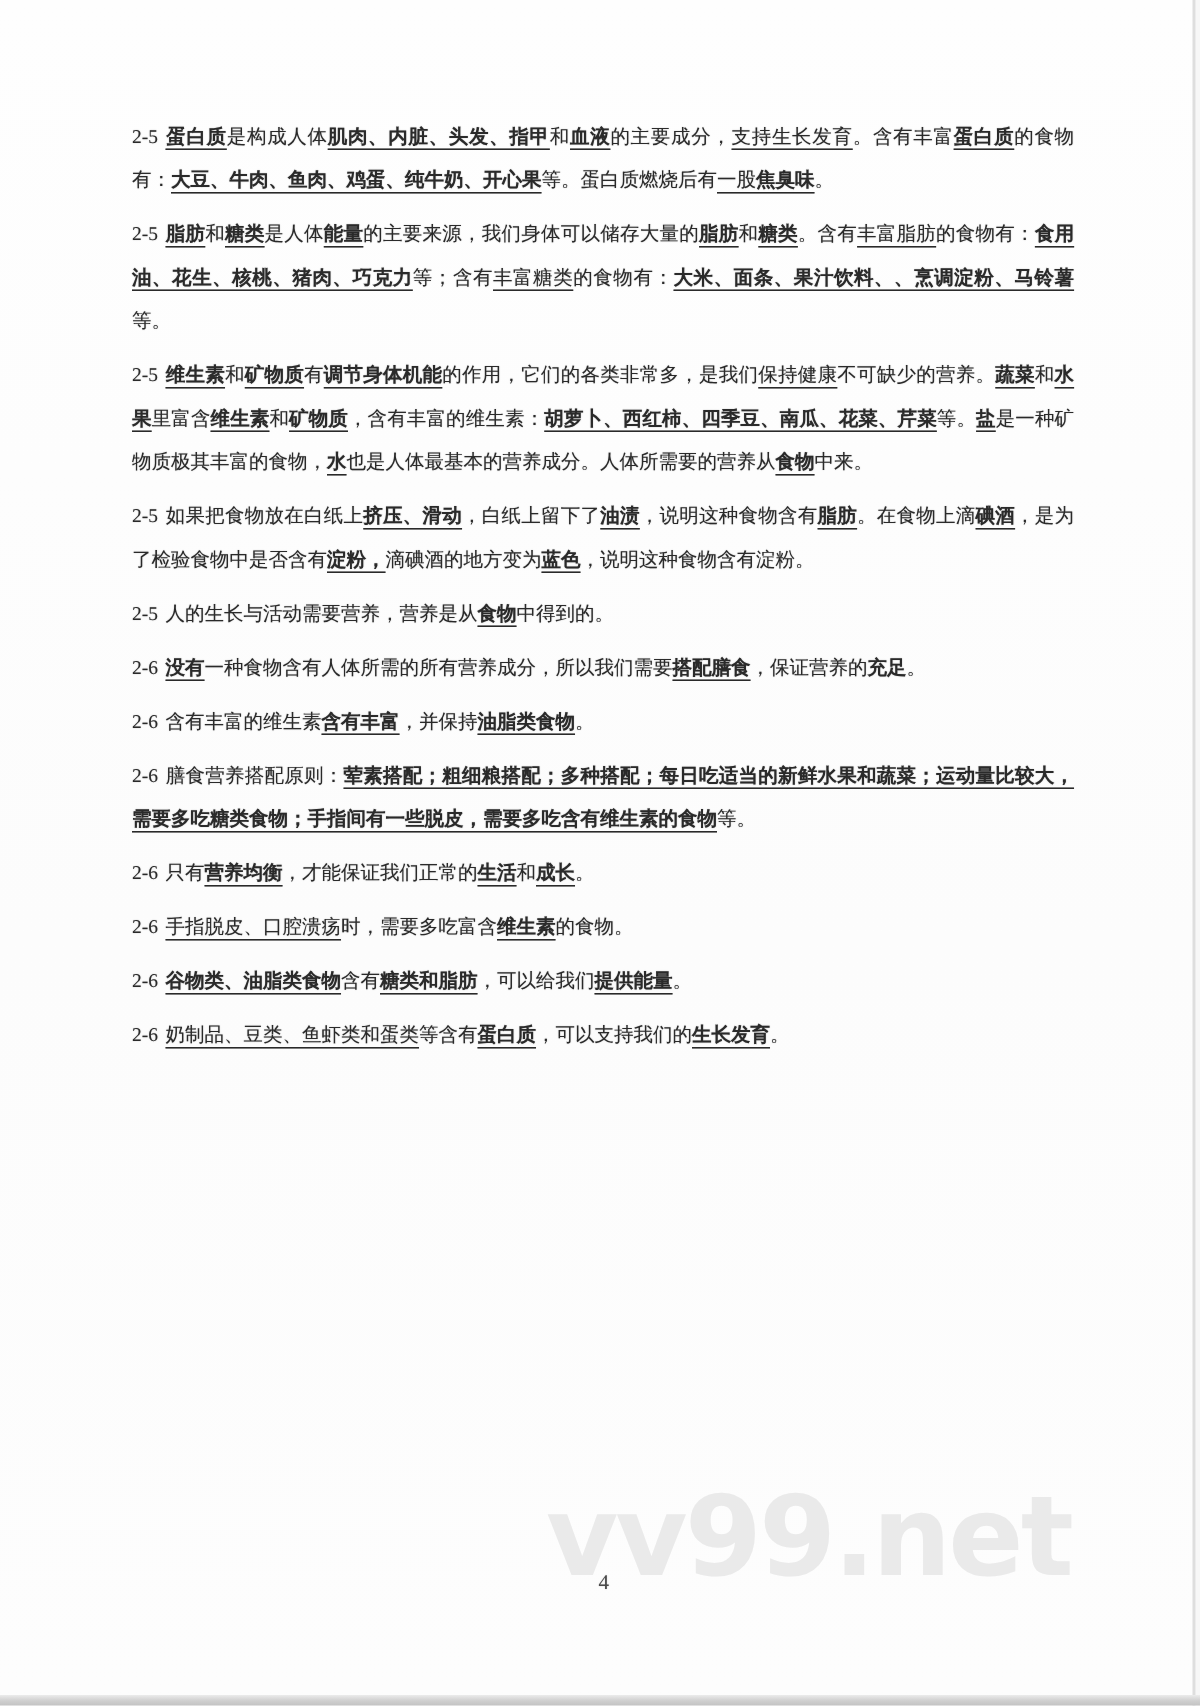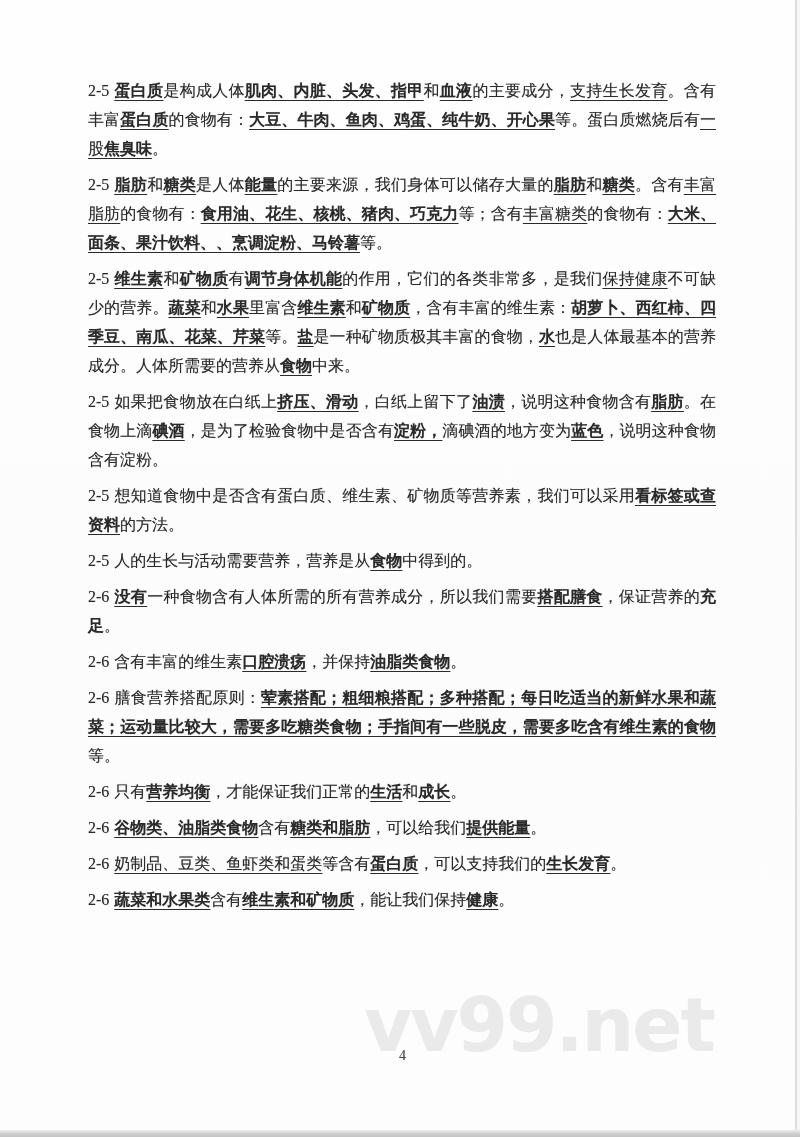--- a/index.html
+++ b/index.html
@@ -7,21 +7,21 @@
     width:800px;height:1137px;overflow:hidden;position:relative;
     background:#ffffff;
     font-family:"Liberation Serif","DejaVu Serif",serif;
   }
   .page{
     position:absolute;inset:0;
     background:linear-gradient(180deg,#fefefe 0%,#fcfcfc 55%,#fdfdfd 100%);
   }
   .content{
     position:absolute;left:88px;top:76px;width:628px;z-index:2;
-    color:#2a2a2a;font-size:16px;
+    color:#2a2a2a;font-size:13px;
     text-shadow:0 0 0.8px rgba(40,40,40,0.40);
   }
   p.note{
     margin:0 0 7px 0;
     line-height:29px;
     text-align:justify;
   }
   .lbl{margin-right:5px;}
   .b{font-weight:bold;}
   .u{
@@ -58,27 +58,26 @@
 </head>
 <body>
 
 <div class="page">
   <div class="watermark">vv99.net</div>
   <div class="content" id="doc-content">
       <p class="note"><span class="lbl">2-5</span><span class="b u">蛋白质</span><span class="">是构成人体</span><span class="b u">肌肉、内脏、头发、指甲</span><span class="">和</span><span class="b u">血液</span><span class="">的主要成分，</span><span class="u">支持生长发育</span><span class="">。含有丰富</span><span class="b u">蛋白质</span><span class="">的食物有：</span><span class="b u">大豆、牛肉、鱼肉、鸡蛋、纯牛奶、开心果</span><span class="">等。蛋白质燃烧后有</span><span class="u">一股</span><span class="b u">焦臭味</span><span class="">。</span></p>
       <p class="note"><span class="lbl">2-5</span><span class="b u">脂肪</span><span class="">和</span><span class="b u">糖类</span><span class="">是人体</span><span class="b u">能量</span><span class="">的主要来源，我们身体可以储存大量的</span><span class="b u">脂肪</span><span class="">和</span><span class="b u">糖类</span><span class="">。含有</span><span class="u">丰富脂肪</span><span class="">的食物有：</span><span class="b u">食用油、花生、核桃、猪肉、巧克力</span><span class="">等；含有</span><span class="u">丰富糖类</span><span class="">的食物有：</span><span class="b u">大米、面条、果汁饮料、、烹调淀粉、马铃薯</span><span class="">等。</span></p>
       <p class="note"><span class="lbl">2-5</span><span class="b u">维生素</span><span class="">和</span><span class="b u">矿物质</span><span class="">有</span><span class="b u">调节身体机能</span><span class="">的作用，它们的各类非常多，是我们</span><span class="u">保持健康</span><span class="">不可缺少的营养。</span><span class="b u">蔬菜</span><span class="">和</span><span class="b u">水果</span><span class="">里富含</span><span class="b u">维生素</span><span class="">和</span><span class="b u">矿物质</span><span class="">，含有丰富的维生素：</span><span class="b u">胡萝卜、西红柿、四季豆、南瓜、花菜、芹菜</span><span class="">等。</span><span class="b u">盐</span><span class="">是一种矿物质极其丰富的食物，</span><span class="b u">水</span><span class="">也是人体最基本的营养成分。人体所需要的营养从</span><span class="b u">食物</span><span class="">中来。</span></p>
       <p class="note"><span class="lbl">2-5</span><span class="">如果把食物放在白纸上</span><span class="b u">挤压、滑动</span><span class="">，白纸上留下了</span><span class="b u">油渍</span><span class="">，说明这种食物含有</span><span class="b u">脂肪</span><span class="">。在食物上滴</span><span class="b u">碘酒</span><span class="">，是为了检验食物中是否含有</span><span class="b u">淀粉，</span><span class="">滴碘酒的地方变为</span><span class="b u">蓝色</span><span class="">，说明这种食物含有淀粉。</span></p>
-      <p class="note"><span class="lbl">2-5</span><span class="">想知道食物中是否含有蛋白质、维生素、矿物质等营养素，我们可以采用</span><span class="b u">看标签或查资料</span><span class="">的方法。</span></p>
       <p class="note"><span class="lbl">2-5</span><span class="">人的生长与活动需要营养，营养是从</span><span class="b u">食物</span><span class="">中得到的。</span></p>
       <p class="note"><span class="lbl">2-6</span><span class="b u">没有</span><span class="">一种食物含有人体所需的所有营养成分，所以我们需要</span><span class="b u">搭配膳食</span><span class="">，保证营养的</span><span class="b">充足</span><span class="">。</span></p>
-      <p class="note"><span class="lbl">2-6</span><span class="">含有丰富的维生素</span><span class="b u">口腔溃疡</span><span class="">，并保持</span><span class="b u">油脂类食物</span><span class="">。</span></p>
+      <p class="note"><span class="lbl">2-6</span><span class="">含有丰富的维生素</span><span class="b u">含有丰富</span><span class="">，并保持</span><span class="b u">油脂类食物</span><span class="">。</span></p>
       <p class="note"><span class="lbl">2-6</span><span class="">膳食营养搭配原则：</span><span class="b u">荤素搭配；粗细粮搭配；多种搭配；每日吃适当的新鲜水果和蔬菜；运动量比较大，需要多吃糖类食物；手指间有一些脱皮，需要多吃含有维生素的食物</span><span class="">等。</span></p>
       <p class="note"><span class="lbl">2-6</span><span class="">只有</span><span class="b u">营养均衡</span><span class="">，才能保证我们正常的</span><span class="b u">生活</span><span class="">和</span><span class="b u">成长</span><span class="">。</span></p>
+      <p class="note"><span class="lbl">2-6</span><span class="u">手指脱皮、口腔溃疡</span><span class="">时，需要多吃富含</span><span class="b u">维生素</span><span class="">的食物。</span></p>
       <p class="note"><span class="lbl">2-6</span><span class="b u">谷物类、油脂类食物</span><span class="">含有</span><span class="b u">糖类和脂肪</span><span class="">，可以给我们</span><span class="b u">提供能量</span><span class="">。</span></p>
       <p class="note"><span class="lbl">2-6</span><span class="u">奶制品、豆类、鱼虾类和蛋类</span><span class="">等含有</span><span class="b u">蛋白质</span><span class="">，可以支持我们的</span><span class="b u">生长发育</span><span class="">。</span></p>
-      <p class="note"><span class="lbl">2-6</span><span class="b u">蔬菜和水果类</span><span class="">含有</span><span class="b u">维生素和矿物质</span><span class="">，能让我们保持</span><span class="b u">健康</span><span class="">。</span></p>
     </div>
   <div class="pagenum">4</div>
   <div class="edge-right2"></div>
   <div class="edge-right"></div>
   <div class="edge-bottom"></div>
 </div>
 
 </body></html>

